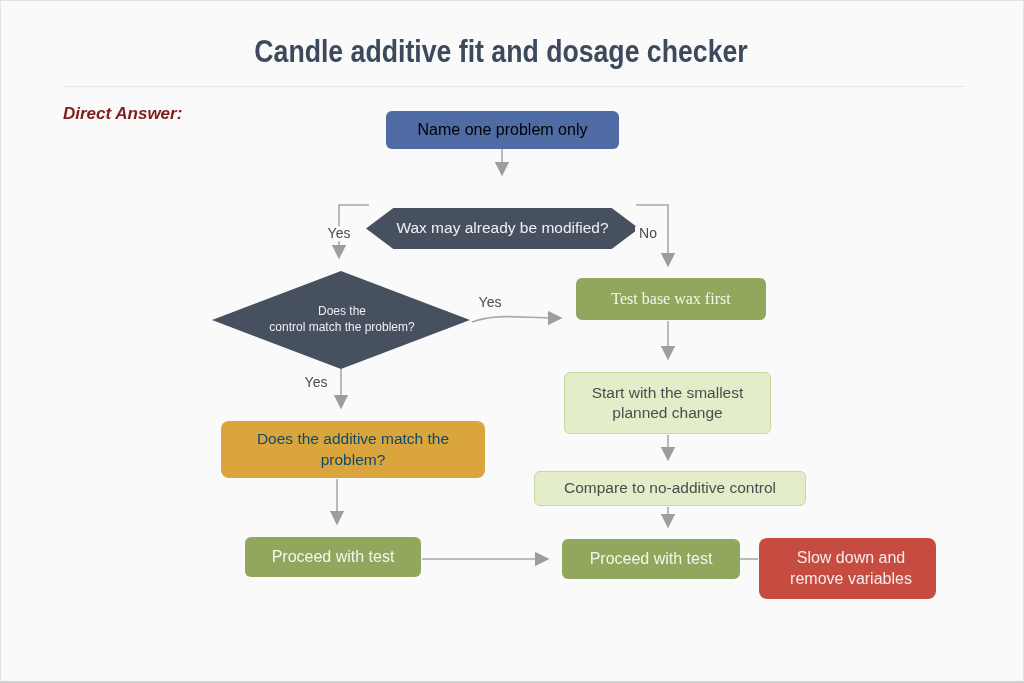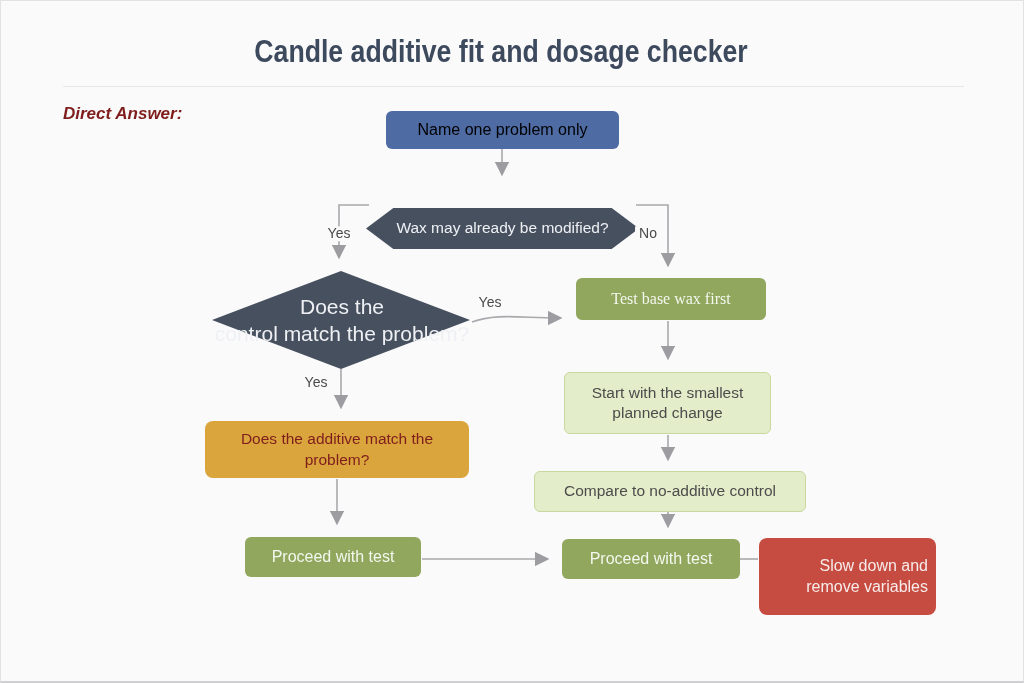--- a/index.html
+++ b/index.html
@@ -50,46 +50,46 @@
     clip-path: polygon(0% 50%, 10% 0%, 90% 0%, 100% 50%, 90% 100%, 10% 100%);
     color: #eef0f4; font-size: 15.5px; margin-top: 24px;
   }
   .node-diamond-shape {
     position: absolute; left: 211px; top: 270px; width: 258px; height: 98px;
     background: #47505f;
     clip-path: polygon(50% 0%, 100% 50%, 50% 100%, 0% 50%);
   }
   .node-diamond-text {
     left: 196px; top: 270px; width: 290px; height: 98px;
-    flex-direction: column; color: #eef0f4; font-size: 21px;
+    flex-direction: column; color: #eef0f4; font-size: 12px;
     background: transparent;
   }
   .node-olive {
     background: #90a75d; border-radius: 6px;
     color: #f4f7ee; font-size: 16px;
   }
   .node-test-base   { left: 575px; top: 277px; width: 190px; height: 42px; font-family: Liberation Serif, serif; }
   .node-proceed-l   { left: 244px; top: 536px; width: 176px; height: 40px; }
   .node-proceed-r   { left: 561px; top: 538px; width: 178px; height: 40px; }
   .node-light {
     background: #e3edc9; border: 1px solid #c8d89e; border-radius: 6px;
     color: #4c4c4c; font-size: 15.5px;
   }
   .node-smallest { left: 563px; top: 371px; width: 207px; height: 62px; padding: 0 10px; }
-  .node-compare  { left: 533px; top: 470px; width: 272px; height: 41px; }
+  .node-compare  { left: 533px; top: 470px; width: 272px; height: 35px; }
   .node-orange {
-    left: 204px; top: 420px; width: 264px; height: 57px;
+    left: 220px; top: 420px; width: 264px; height: 57px;
     background: #d9a53c; border-radius: 8px;
-    color: #7f1d1d; font-size: 15.5px; padding: 0 20px;
+    color: #0c4a6e; font-size: 15.5px; padding: 0 20px;
   }
   .node-red {
-    left: 758px; top: 537px; width: 177px; height: 77px;
+    left: 758px; top: 537px; width: 177px; height: 61px;
     background: #c64b41; border-radius: 8px;
     color: #f7ecea; font-size: 16px;
-    justify-content: flex-start; text-align: right; padding-left: 15px; padding-right: 8px;
+    justify-content: flex-start; text-align: center; padding-left: 15px; padding-right: 8px;
   }
 
   .edge-label {
     position: absolute; transform: translate(-50%, -50%);
     font-size: 14px; color: #4a4a4a; background: #fafafa; padding: 0 4px;
     line-height: 1.1;
   }
 </style>
 </head>
 <body>

